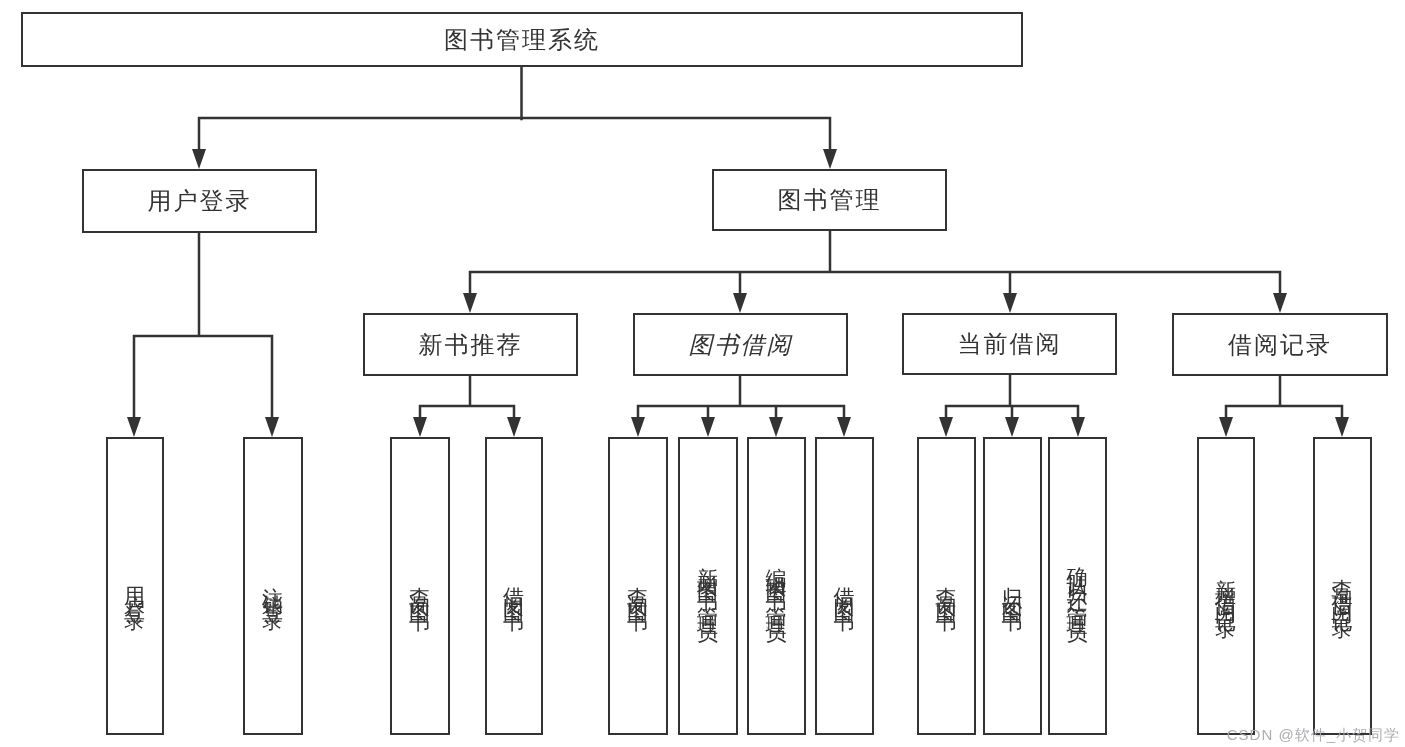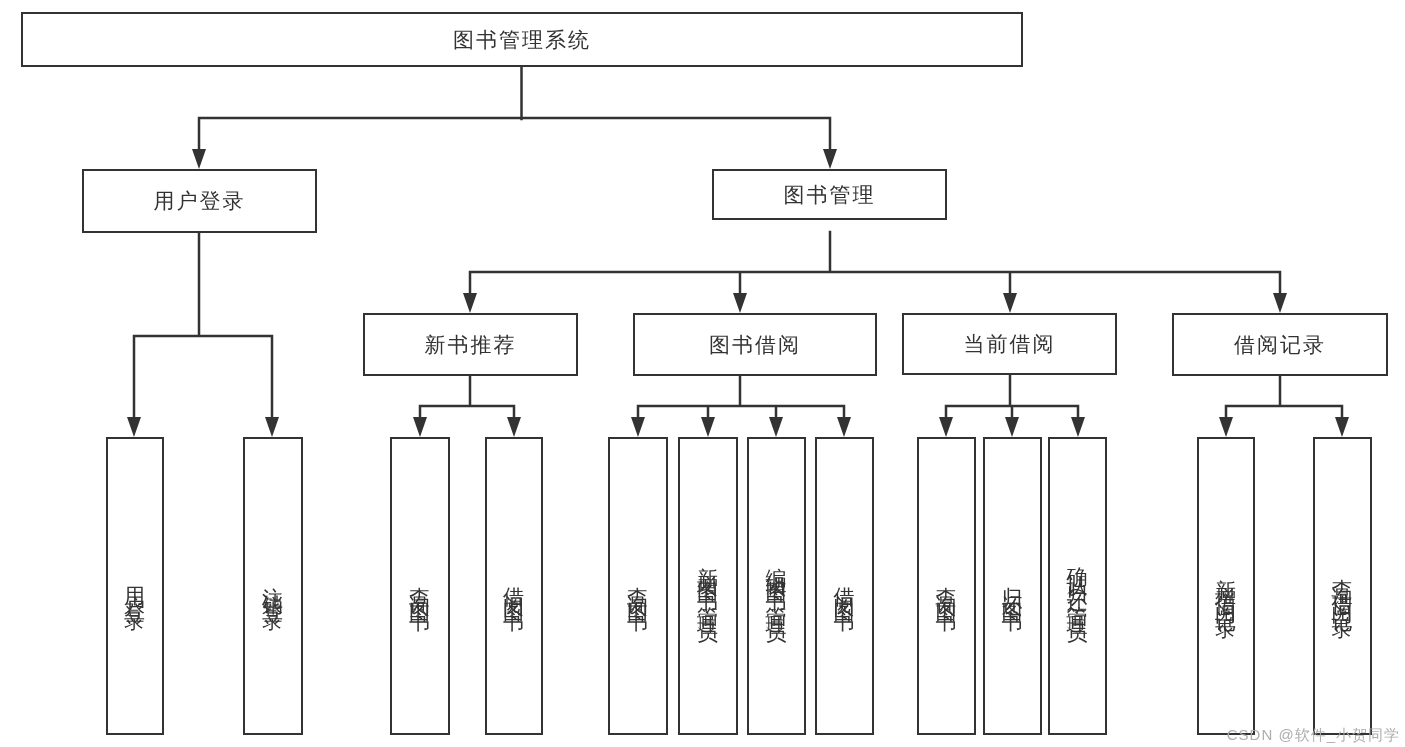--- a/index.html
+++ b/index.html
@@ -6,21 +6,21 @@
   .stage{
     position:relative;width:1405px;height:747px;background:#ffffff;
     font-family:"Liberation Sans","DejaVu Sans",sans-serif;
     color:#333333;overflow:hidden;
   }
   .connectors{position:absolute;left:0;top:0;width:1405px;height:747px;}
   .node{
     position:absolute;background:#ffffff;border:2.5px solid #333333;
     box-sizing:border-box;display:flex;align-items:center;justify-content:center;
   }
-  .hlabel{font-size:21px;letter-spacing:2px;white-space:nowrap;}
+  .hlabel{font-size:24px;letter-spacing:2px;white-space:nowrap;}
   .leaf{overflow:hidden;}
   .vlabel{
     writing-mode:vertical-rl;text-orientation:mixed;
     font-size:21px;letter-spacing:8px;line-height:1.1;white-space:nowrap;
   }
   .watermark{
     position:absolute;right:5px;bottom:2px;font-size:15px;letter-spacing:1px;
     color:rgba(170,170,174,0.95);z-index:5;white-space:nowrap;
   }
 </style>
@@ -65,28 +65,28 @@
              M1335 417 L1349 417 L1342 437 Z"></path>
   </svg>
 
   <div class="node" style="left:21px;top:12px;width:1002px;height:55px;">
     <span class="hlabel">图书管理系统</span>
   </div>
 
   <div class="node" style="left:82px;top:169px;width:235px;height:64px;">
     <span class="hlabel">用户登录</span>
   </div>
-  <div class="node" style="left:712px;top:169px;width:235px;height:51px;">
+  <div class="node" style="left:712px;top:169px;width:235px;height:62px;">
     <span class="hlabel">图书管理</span>
   </div>
 
   <div class="node" style="left:363px;top:313px;width:215px;height:63px;">
     <span class="hlabel">新书推荐</span>
   </div>
-  <div class="node" style="left:633px;top:313px;width:244px;height:63px;">
+  <div class="node" style="left:633px;top:313px;width:215px;height:63px;font-style:italic;">
     <span class="hlabel">图书借阅</span>
   </div>
   <div class="node" style="left:902px;top:313px;width:215px;height:62px;">
     <span class="hlabel">当前借阅</span>
   </div>
   <div class="node" style="left:1172px;top:313px;width:216px;height:63px;">
     <span class="hlabel">借阅记录</span>
   </div>
 
   <div class="node leaf" style="left:106px;top:437px;width:58px;height:298px;">

